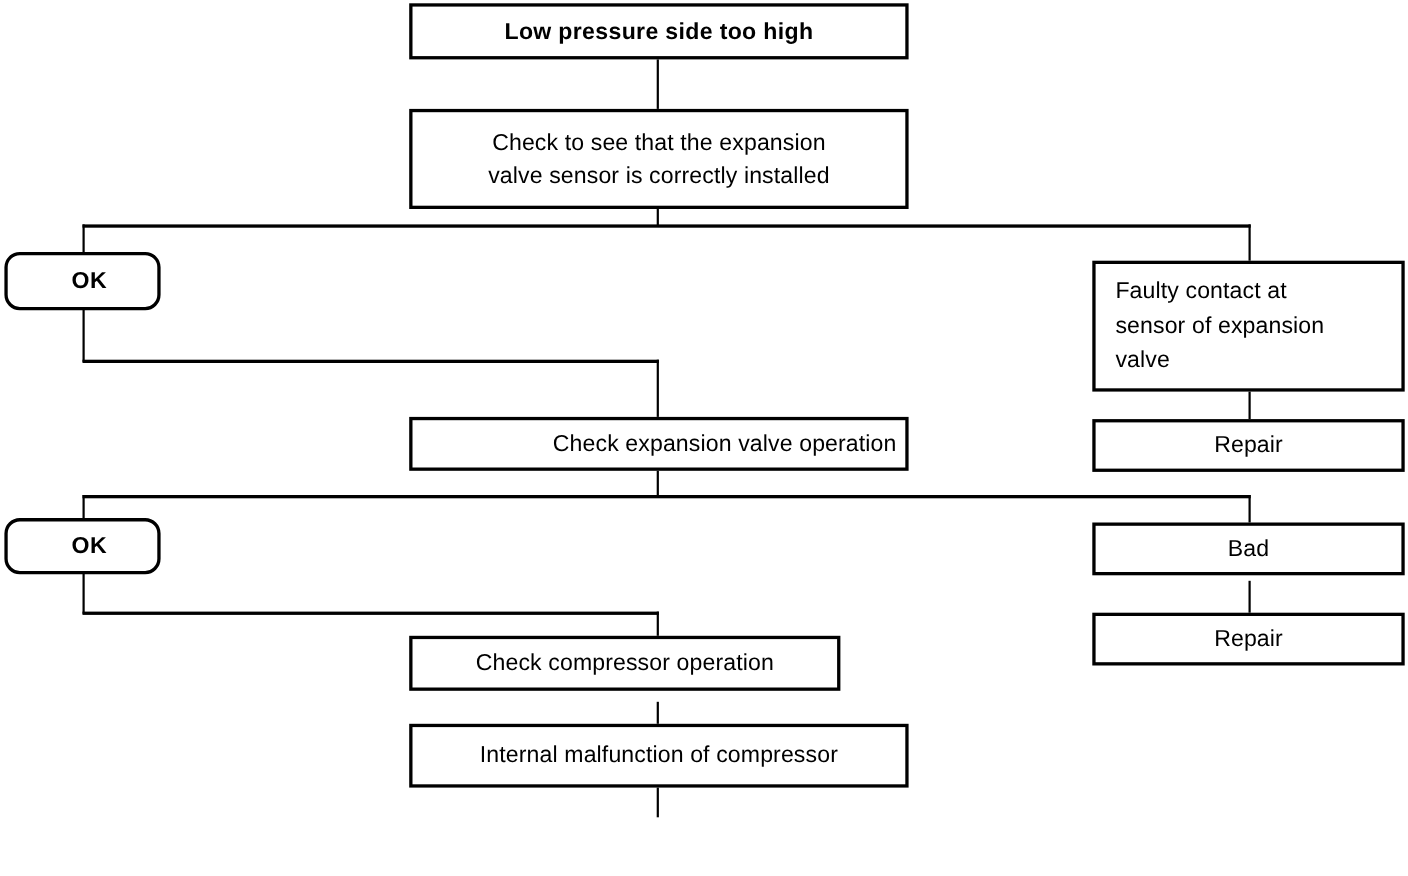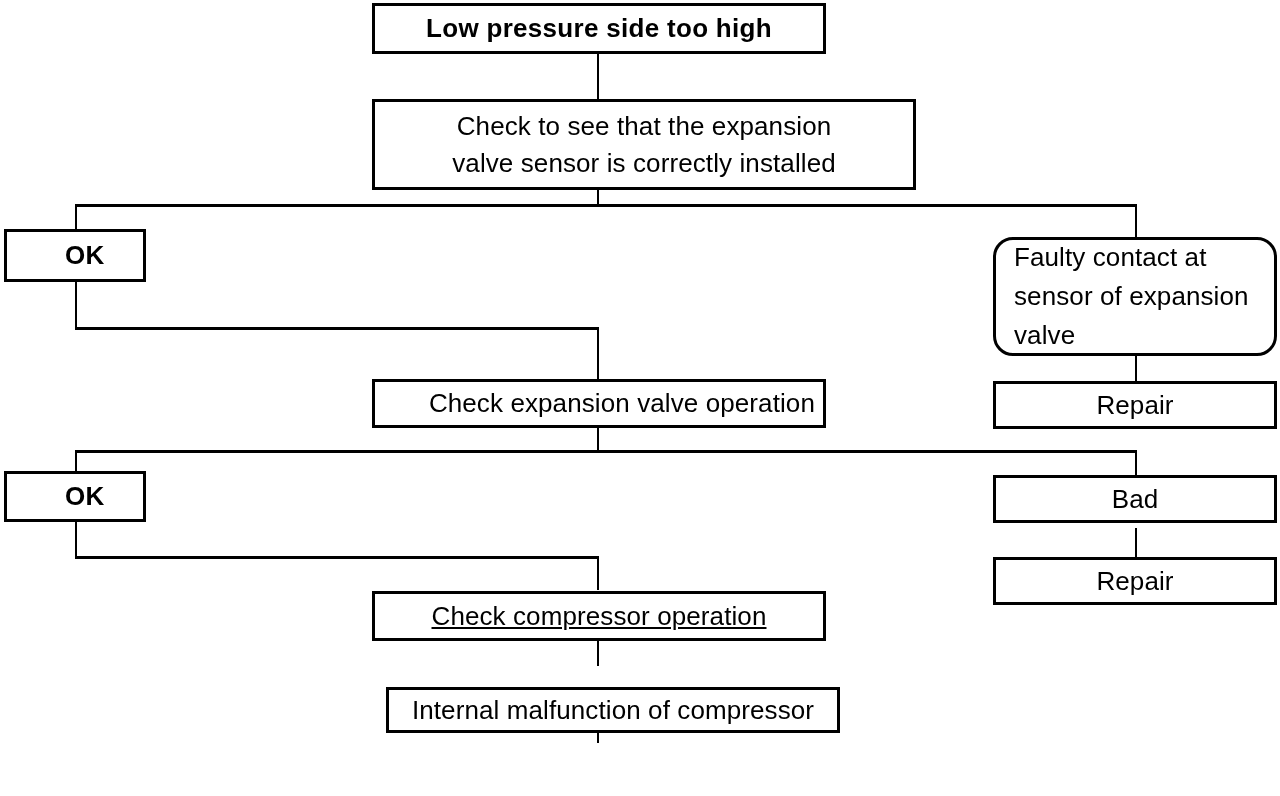--- a/index.html
+++ b/index.html
@@ -27,39 +27,40 @@
     background: #ffffff;
     display: flex;
     align-items: center;
     justify-content: center;
     z-index: 3;
   }
   .node .node-text {
     display: block;
     text-align: center;
     line-height: 1.42;
-    font-size: 26px;
+    font-size: 21px;
     letter-spacing: 0.1px;
     padding: 0 8px;
     white-space: pre-line;
   }
   .node.bold .node-text {
     font-weight: bold;
     letter-spacing: 0.3px;
   }
   .node.left-align {
     justify-content: flex-start;
   }
   .node.left-align .node-text {
     text-align: left;
     padding: 0 0 0 18px;
     line-height: 1.50;
   }
   .node.ok-box {
     justify-content: flex-start;
+    border-radius: 14px;
   }
   .node.ok-box .node-text {
     text-align: left;
     padding-left: 58px;
     font-weight: bold;
     letter-spacing: 0.4px;
   }
   
   .conn-v {
     position: absolute;
@@ -104,30 +105,30 @@
 
   <div class="conn-v" style="left:1135px; top:528px; height:30px;"></div>
 
   <div class="conn-v" style="left:597px; top:638px; height:28px;"></div>
   <div class="conn-v" style="left:597px; top:714px; height:29px;"></div>
 
   <div class="node bold" style="left:372px; top:3px; width:454px; height:51px;">
     <span class="node-text">Low pressure side too high</span>
   </div>
 
-  <div class="node" style="left:372px; top:99px; width:544px; height:91px;">
+  <div class="node" style="left:372px; top:99px; width:454px; height:91px;">
     <span class="node-text">Check to see that the expansion
 valve sensor is correctly installed</span>
   </div>
 
   <div class="node ok-box" style="left:4px; top:229px; width:142px; height:53px;">
     <span class="node-text">OK</span>
   </div>
 
-  <div class="node left-align" style="left:993px; top:237px; width:284px; height:119px;border-radius:20px;">
+  <div class="node left-align" style="left:993px; top:237px; width:284px; height:119px;">
     <span class="node-text">Faulty contact at
 sensor of expansion
 valve</span>
   </div>
 
   <div class="node" style="left:993px; top:381px; width:284px; height:48px;">
     <span class="node-text">Repair</span>
   </div>
 
   <div class="node" style="left:372px; top:379px; width:454px; height:49px;justify-content:flex-end;">
@@ -139,22 +140,22 @@
   </div>
 
   <div class="node" style="left:993px; top:475px; width:284px; height:48px;">
     <span class="node-text">Bad</span>
   </div>
 
   <div class="node" style="left:993px; top:557px; width:284px; height:48px;">
     <span class="node-text">Repair</span>
   </div>
 
-  <div class="node" style="left:372px; top:591px; width:454px; height:50px;text-decoration:underline;">
+  <div class="node" style="left:372px; top:578px; width:392px; height:50px;">
     <span class="node-text">Check compressor operation</span>
   </div>
 
-  <div class="node" style="left:372px; top:687px; width:454px; height:46px;margin-left:14px;">
+  <div class="node" style="left:372px; top:658px; width:454px; height:58px;">
     <span class="node-text">Internal malfunction of compressor</span>
   </div>
 
 
 </div>
 
 </body></html>

